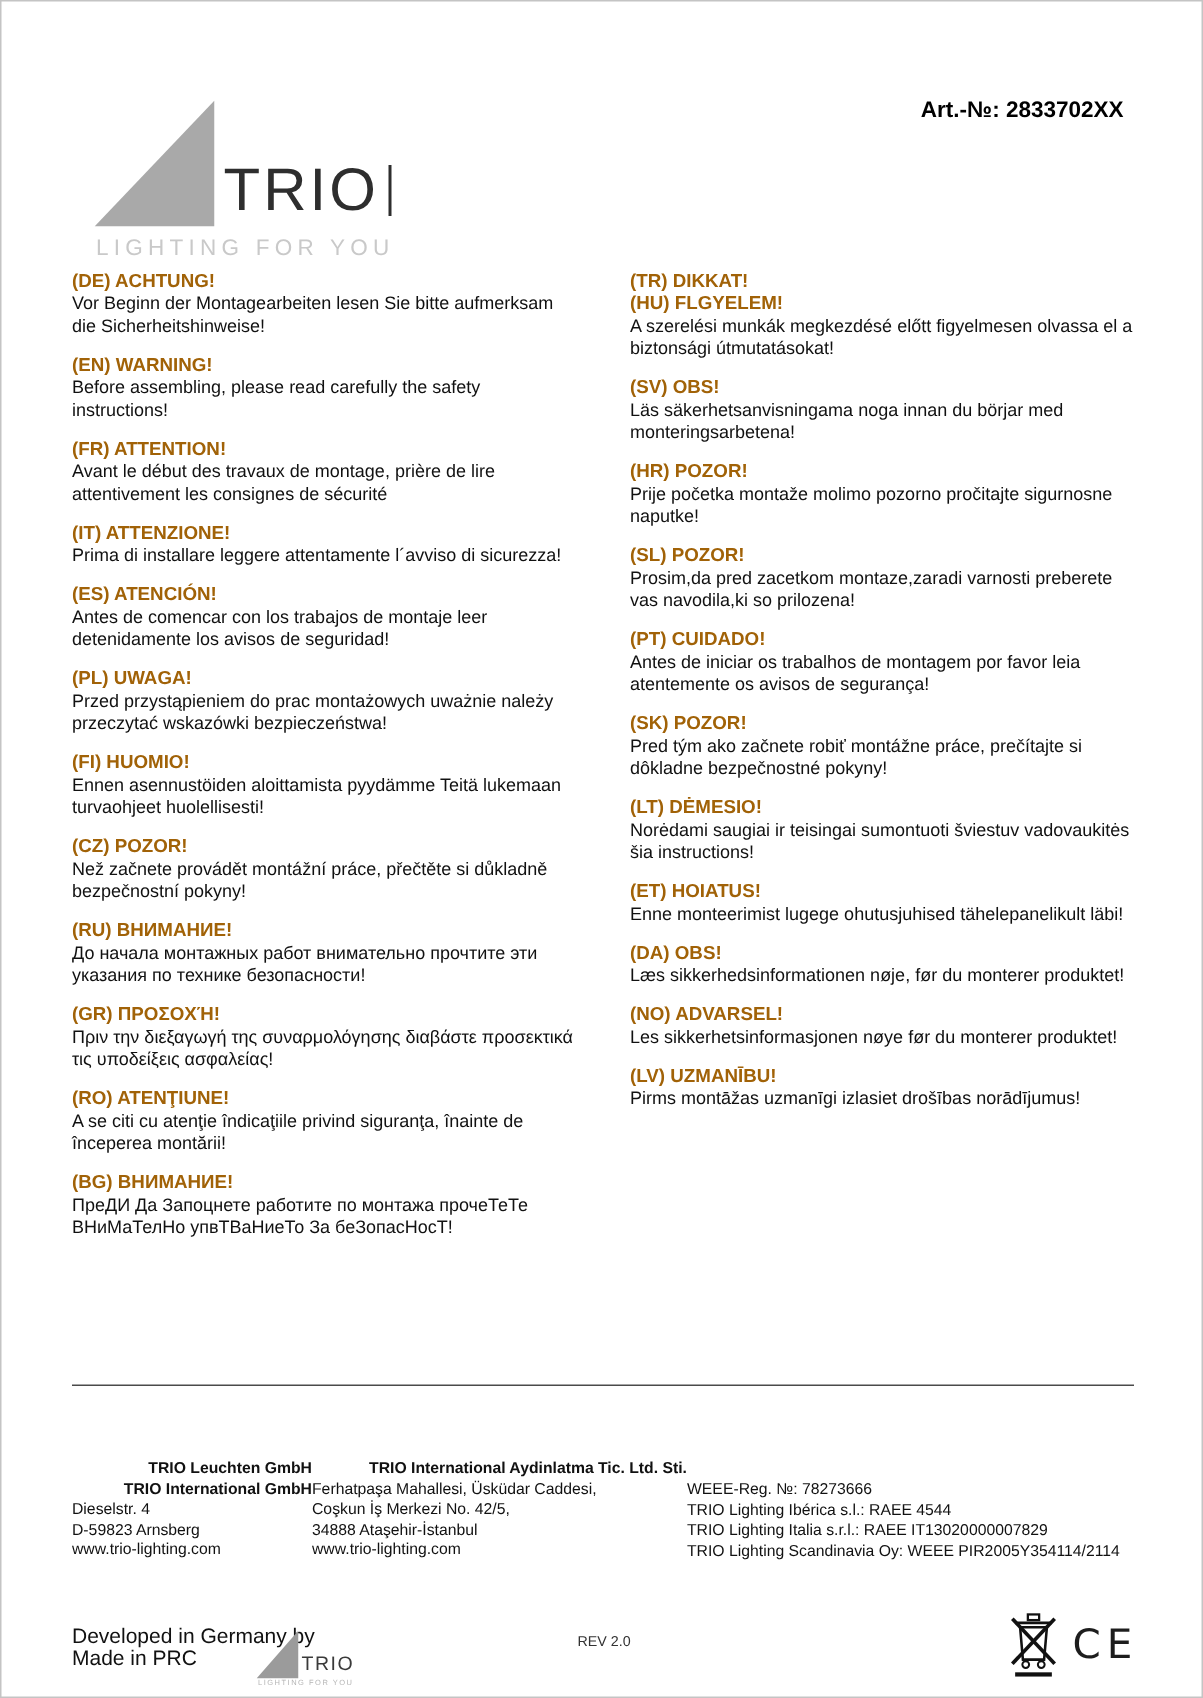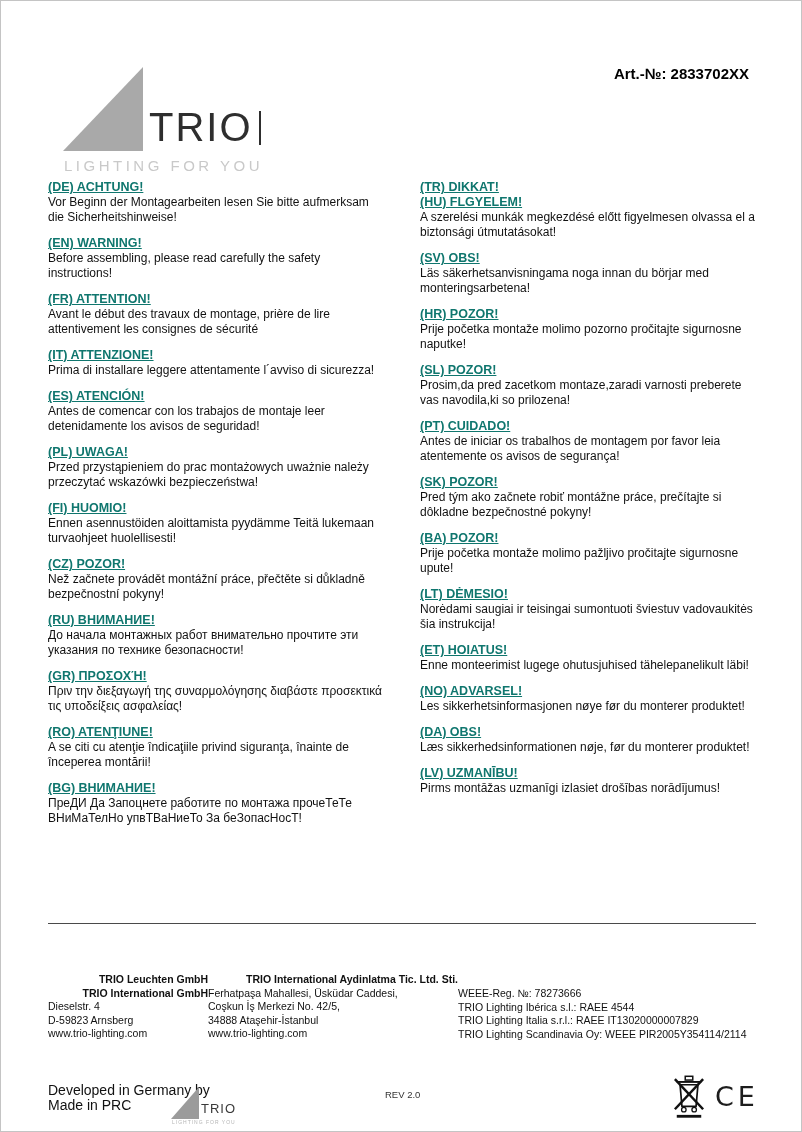--- a/index.html
+++ b/index.html
@@ -41,21 +41,21 @@
     position: absolute; left: 1px; top: 90px;
     font-size: 15px; letter-spacing: 3.5px; color: #c9c9c9; white-space: nowrap;
   }
 
   
   .cols {
     position: absolute; left: 47px; top: 179px; width: 710px;
     display: flex; gap: 34px;
   }
   .col { flex: 1; min-width: 0; }
-  .warn h3 { margin: 0 0 1px 0; font-size: 12.5px; font-weight: bold; color: #0f766e; text-decoration: underline; }
+  .warn h3 { margin: 0 0 1px 0; font-size: 12.5px; font-weight: bold; color: #a16207; }
   .warn p  { margin: 0 0 11px 0; font-size: 12px; line-height: 15px; color: #111; }
 
   
   .divider {
     position: absolute; left: 47px; right: 45px; top: 922px;
     border-top: 1px solid #4a4a4a; height: 0;
   }
   .footer {
     position: absolute; left: 47px; top: 972px; width: 712px;
     display: flex; font-size: 10.5px; line-height: 13.5px; color: #111;
@@ -201,43 +201,39 @@
         <section class="warn">
           <h3>(PT) CUIDADO!</h3>
           <p>Antes de iniciar os trabalhos de montagem por favor leia atentemente os avisos de segurança!</p>
         </section>
 
         <section class="warn">
           <h3>(SK) POZOR!</h3>
           <p>Pred tým ako začnete robiť montážne práce, prečítajte si dôkladne bezpečnostné pokyny!</p>
         </section>
 
-        <section class="warn">
-          <h3>(BA) POZOR!</h3>
-          <p>Prije početka montaže molimo pažljivo pročitajte sigurnosne upute!</p>
-        </section>
 
         <section class="warn">
           <h3>(LT) DĖMESIO!</h3>
-          <p>Norėdami saugiai ir teisingai sumontuoti šviestuv vadovaukitės šia instrukcija!</p>
+          <p>Norėdami saugiai ir teisingai sumontuoti šviestuv vadovaukitės šia instructions!</p>
         </section>
 
         <section class="warn">
           <h3>(ET) HOIATUS!</h3>
           <p>Enne monteerimist lugege ohutusjuhised tähelepanelikult läbi!</p>
         </section>
 
         <section class="warn">
+          <h3>(DA) OBS!</h3>
+          <p>Læs sikkerhedsinformationen nøje, før du monterer produktet!</p>
+        </section>
+
+        <section class="warn">
           <h3>(NO) ADVARSEL!</h3>
           <p>Les sikkerhetsinformasjonen nøye før du monterer produktet!</p>
-        </section>
-
-        <section class="warn">
-          <h3>(DA) OBS!</h3>
-          <p>Læs sikkerhedsinformationen nøje, før du monterer produktet!</p>
         </section>
 
         <section class="warn">
           <h3>(LV) UZMANĪBU!</h3>
           <p>Pirms montāžas uzmanīgi izlasiet drošības norādījumus!</p>
         </section>
 
     </div>
   </div>
 

